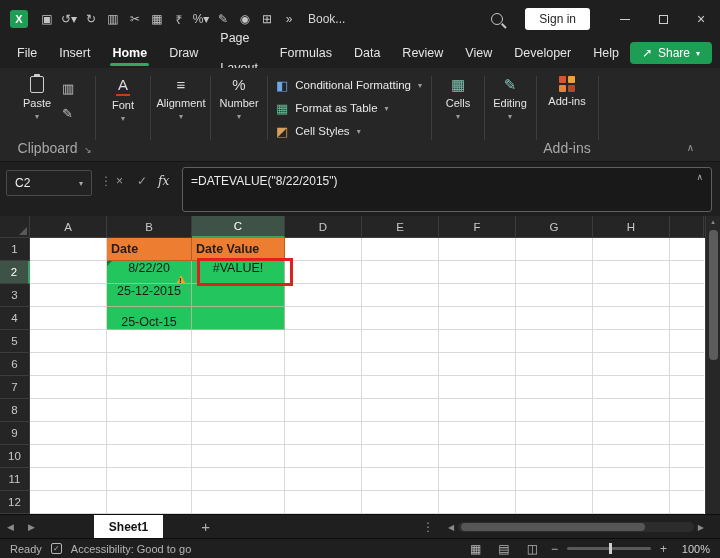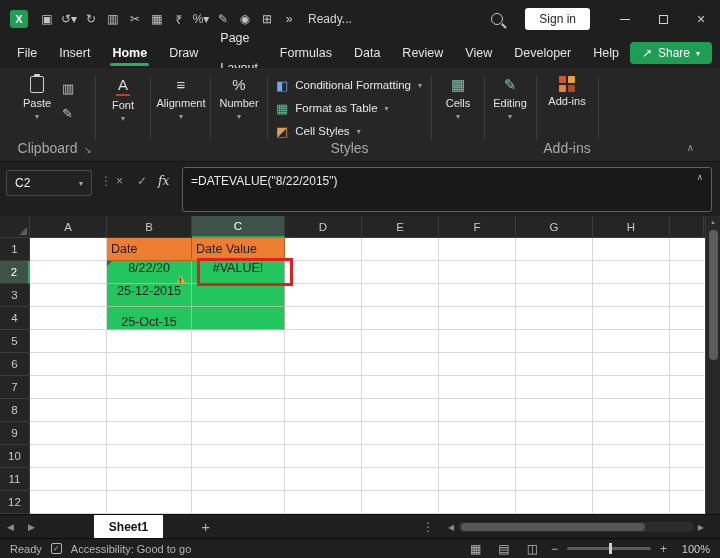--- a/index.html
+++ b/index.html
@@ -100,21 +100,21 @@
   .g-rowhdr { width:30px; background:#252525; color:#c9c9c9; font-size:11.5px;
               display:flex; align-items:center; justify-content:center;
               border-right:1px solid #3c3c3c; border-bottom:1px solid #3c3c3c; }
   .g-rowhdr.sel { background:#3f5247; color:#fff; border-right:2px solid #35a564; }
   .g-cell { border-right:1px solid #d9d9d9; border-bottom:1px solid #d9d9d9;
             font-size:12.5px; color:#1b1b1b; display:flex; align-items:center;
             padding:0 4px; position:relative; background:#fff; }
   .g-cell.extra { border-right:none; }
   .g-cell.fill-orange { background:#ed7d31; border-color:#b55f20; font-weight:bold; color:#1f1f1f; }
   .g-cell.fill-green { background:#22c55e; border-color:#a3ba92;flex-direction:column; }
-  .g-cell.bold { font-weight:normal; }
+  .g-cell.bold { font-weight:bold; }
   .g-cell.right { justify-content:flex-end; }
   .warn-tri { margin-left:auto; position:relative; width:0; height:0;
               border-left:6px solid transparent; border-right:6px solid transparent;
               border-bottom:11px solid #eca51c; }
   .warn-tri::after { content:"!"; position:absolute; left:-2px; top:1px; font-size:8px;
                      font-weight:bold; color:#222; }
   .err-corner { position:absolute; top:0; left:0; border-top:5px solid #1e7145;
                 border-right:5px solid transparent; }
   .red-annotation { position:absolute; top:-3px; bottom:-3px; left:5px; right:-9px;
                     border:3px solid #e0201f; z-index:4; pointer-events:none; }
@@ -167,21 +167,21 @@
   <span class="qat-icon">↻</span>
   <span class="qat-icon">▥</span>
   <span class="qat-icon">✂</span>
   <span class="qat-icon">▦</span>
   <span class="qat-icon">₹</span>
   <span class="qat-icon">%▾</span>
   <span class="qat-icon">✎</span>
   <span class="qat-icon">◉</span>
   <span class="qat-icon">⊞</span>
   <span class="qat-icon">»</span>
-  <span class="tb-title">Ready...</span>
+  <span class="tb-title">Book...</span>
   <span class="tb-spacer"></span>
   <span class="search-ico"></span>
   <span class="signin-btn">Sign in</span>
   <span class="win-btn">
       <span class="min-bar"></span>
     </span>
   <span class="win-btn">
       <span class="max-box"></span>
     </span>
   <span class="win-btn">×</span>
@@ -250,21 +250,20 @@
   <div class="styles-row" style="top:31px;">
     <span class="st-ico" style="color:#5fb891;">▦</span>
     <span class="st-lbl">Format as Table</span>
     <span class="rb-caret">▾</span>
   </div>
   <div class="styles-row" style="top:54px;">
     <span class="st-ico" style="color:#d9a05b;">◩</span>
     <span class="st-lbl">Cell Styles</span>
     <span class="rb-caret">▾</span>
   </div>
-  <span class="grp-lbl" style="left:268px; width:163px;">Styles</span>
   <div class="rb-sep" style="left:431px;"></div>
 
   <div class="rb-big" style="left:434px; width:48px;">
     <span class="rb-ico teal">▦</span>
     <span class="rb-lbl">Cells</span>
     <span class="rb-caret">▾</span>
   </div>
   <div class="rb-sep" style="left:484px;"></div>
 
   <div class="rb-big" style="left:486px; width:48px;">

